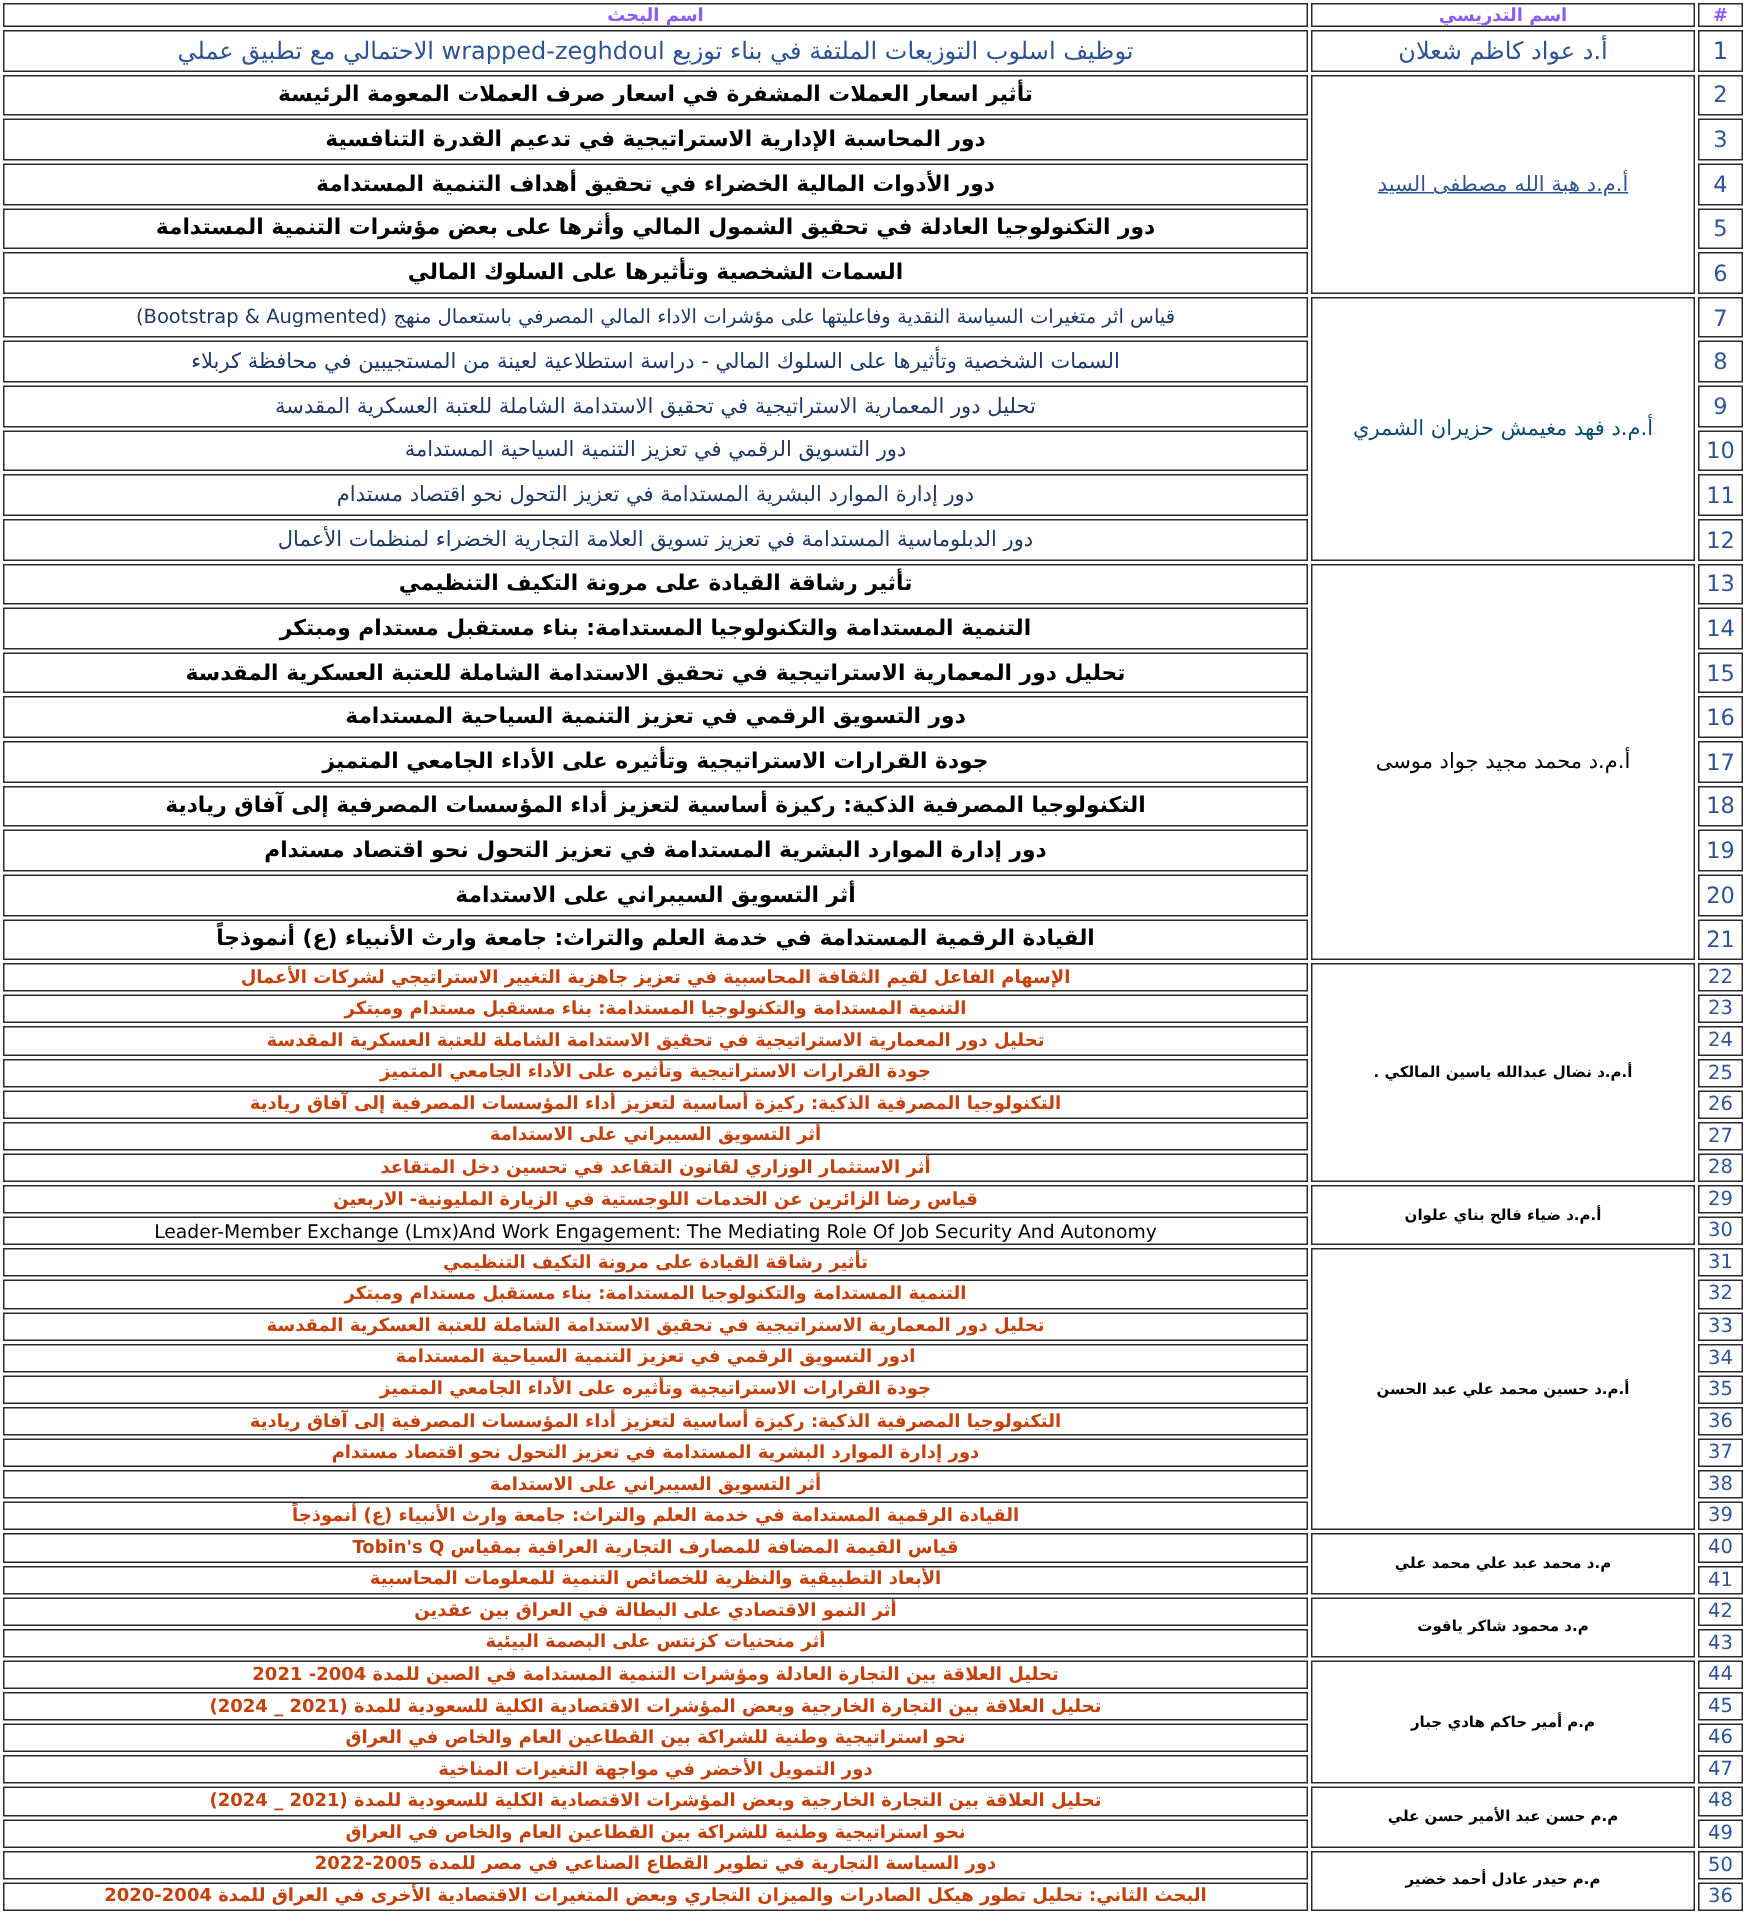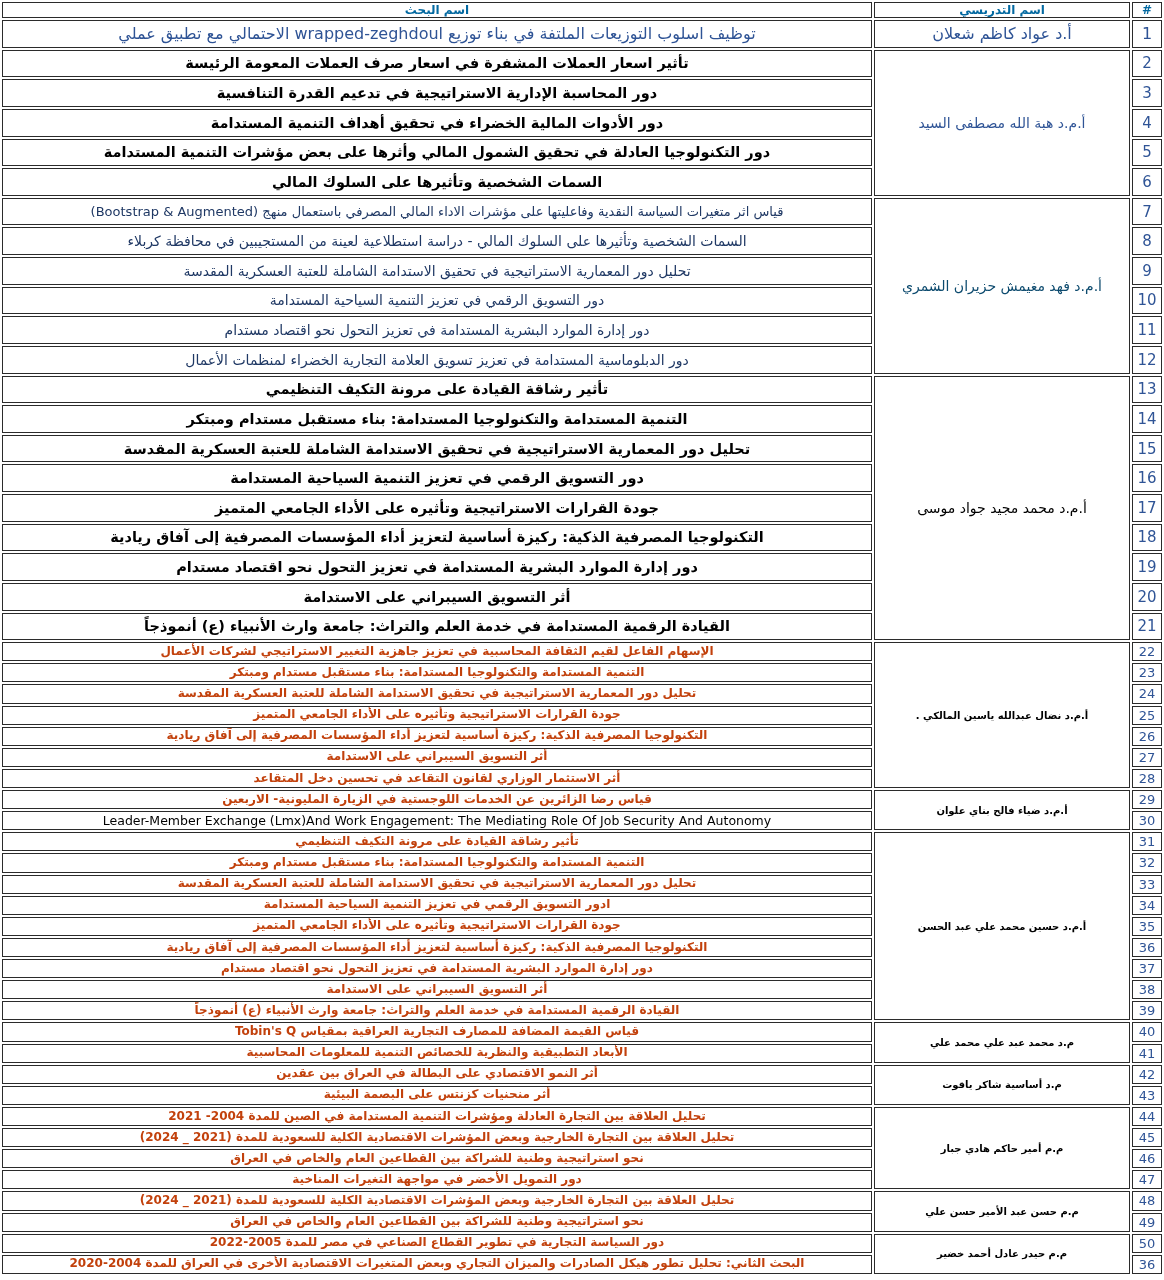--- a/index.html
+++ b/index.html
@@ -14,33 +14,33 @@
     background:#ffffff;
   }
   td,th{
     border:1px solid #2b2b2b;
     text-align:center;
     vertical-align:middle;
     padding:0 3px;
     overflow:hidden;
     background:#ffffff;
   }
-  tr.hdr th{height:14px;font-size:12px;font-weight:700;color:#0369a1;}
+  tr.hdr th{height:14px;font-size:12px;font-weight:700;color:#8b5cf6;}
   tr.r-lg td{height:24px;margin-top:18px;}
   tr.r-sm td{height:16px;}
 
   
   .num{color:#2F5496;font-weight:400;}
   tr.r-lg .num{font-size:15px;}
   tr.r-sm .num{font-size:13px;}
   .n-row1{color:#2E5395 !important;font-size:16px !important;}
 
   
   .name-row1{color:#2E5395;font-size:16px;font-weight:400;}
-  .name-blue{color:#2F5496;font-size:14px;font-weight:400;}
+  .name-blue{color:#2F5496;font-size:14px;font-weight:400;text-decoration:underline;}
   .name-navy{color:#0c4a6e;font-size:14px;font-weight:400;}
   .name-black-lg{color:#000;font-size:14px;font-weight:400;}
   .name-black-sm{color:#000;font-size:10px;font-weight:700;}
 
   
   .t-row1{color:#2E5395;font-size:16px;font-weight:400;}
   .t-lg{color:#000;font-size:14.5px;font-weight:700;}
   .t-navy{color:#1F3864;font-size:14px;font-weight:400;}
   .t-fit{white-space:nowrap;font-size:13px;}
   .t-sm{color:#c2410c;font-size:12px;font-weight:700;line-height:1.15;}
@@ -230,21 +230,21 @@
         <td class="num ">40</td>
         <td rowspan="2" class="instr name-black-sm">م.د محمد عبد علي محمد علي</td>
         <td class="research t-sm">قياس القيمة المضافة للمصارف التجارية العراقية بمقياس Tobin's Q</td>
       </tr>
       <tr class="r-sm">
         <td class="num ">41</td>
         <td class="research t-sm">الأبعاد التطبيقية والنظرية للخصائص التنمية للمعلومات المحاسبية</td>
       </tr>
       <tr class="r-sm">
         <td class="num ">42</td>
-        <td rowspan="2" class="instr name-black-sm">م.د أساسية شاكر ياقوت</td>
+        <td rowspan="2" class="instr name-black-sm">م.د محمود شاكر ياقوت</td>
         <td class="research t-sm">أثر النمو الاقتصادي على البطالة في العراق بين عقدين</td>
       </tr>
       <tr class="r-sm">
         <td class="num ">43</td>
         <td class="research t-sm">أثر منحنيات كزنتس على البصمة البيئية</td>
       </tr>
       <tr class="r-sm">
         <td class="num ">44</td>
         <td rowspan="4" class="instr name-black-sm">م.م أمير حاكم هادي جبار</td>
         <td class="research t-sm">تحليل العلاقة بين التجارة العادلة ومؤشرات التنمية المستدامة في الصين للمدة 2004- 2021</td>

